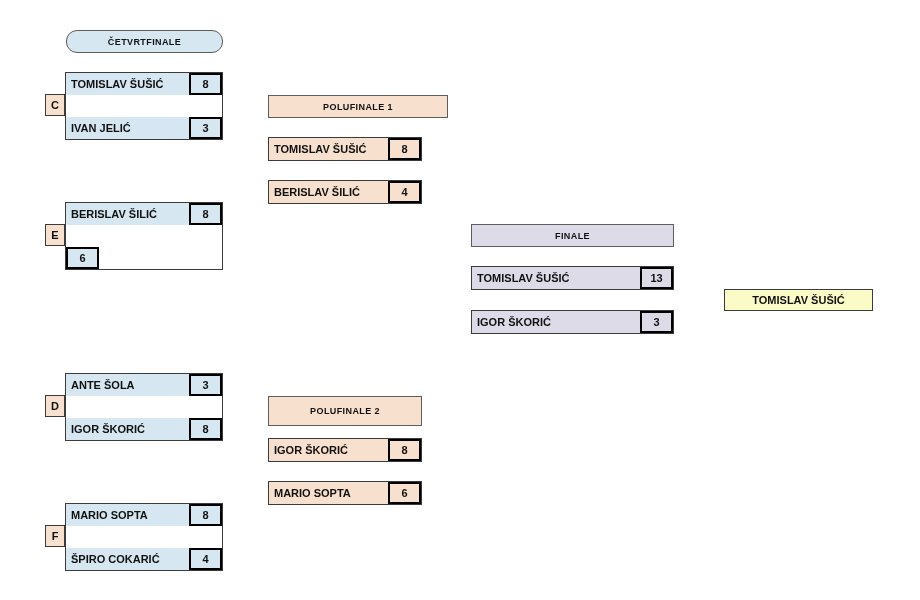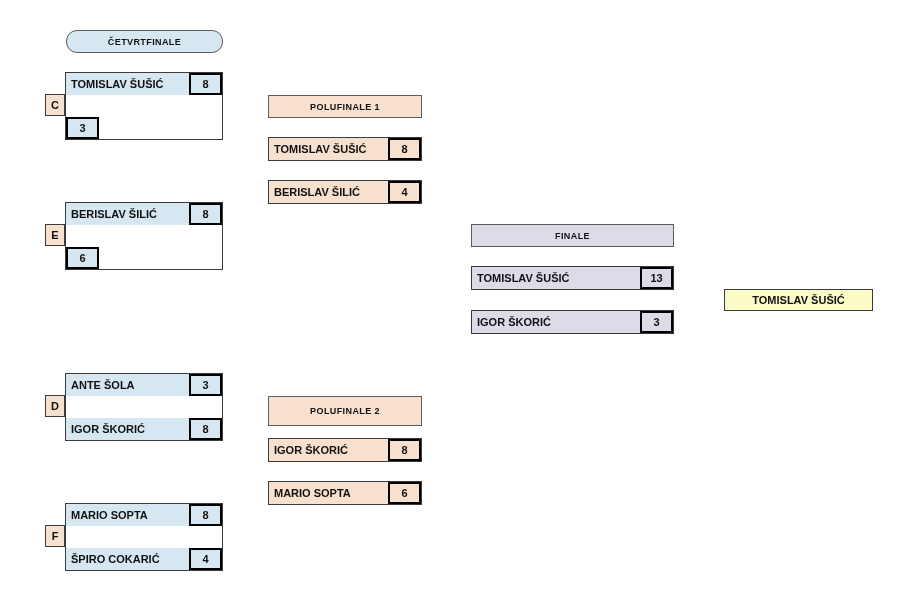--- a/index.html
+++ b/index.html
@@ -160,35 +160,36 @@
     color: #111111;
   }
 </style>
 </head>
 <body>
 
 <div id="bracket">
 
   <div class="round-header hdr-qf" style="left:66px; top:30px; width:157px; height:23px;">ČETVRTFINALE</div>
 
-  <div class="round-header hdr-sf" style="left:268px; top:95px; width:154px; height:23px;">POLUFINALE 1</div>
+  <div class="round-header hdr-sf" style="left:268px; top:95px; width:180px; height:23px;">POLUFINALE 1</div>
 
   <div class="round-header hdr-sf" style="left:268px; top:396px; width:154px; height:30px;">POLUFINALE 2</div>
 
   <div class="round-header hdr-fin" style="left:471px; top:224px; width:203px; height:23px;">FINALE</div>
 
   <div class="group-tag" style="left:45px; top:94px;">C</div>
 
   <div class="qf-group" style="left:65px; top:72px; width:158px; height:68px;">
     <div class="qf-row top">
       <div class="pname">TOMISLAV ŠUŠIĆ</div>
       <div class="pscore">8</div>
     </div>
     <div class="qf-row spacer"></div>
     <div class="qf-row bottom">
+      <div class="pname">IVAN JELIĆ</div>
       <div class="pscore">3</div>
     </div>
   </div>
 
   <div class="group-tag" style="left:45px; top:224px;">E</div>
 
   <div class="qf-group" style="left:65px; top:202px; width:158px; height:68px;">
     <div class="qf-row top">
       <div class="pname">BERISLAV ŠILIĆ</div>
       <div class="pscore">8</div>

